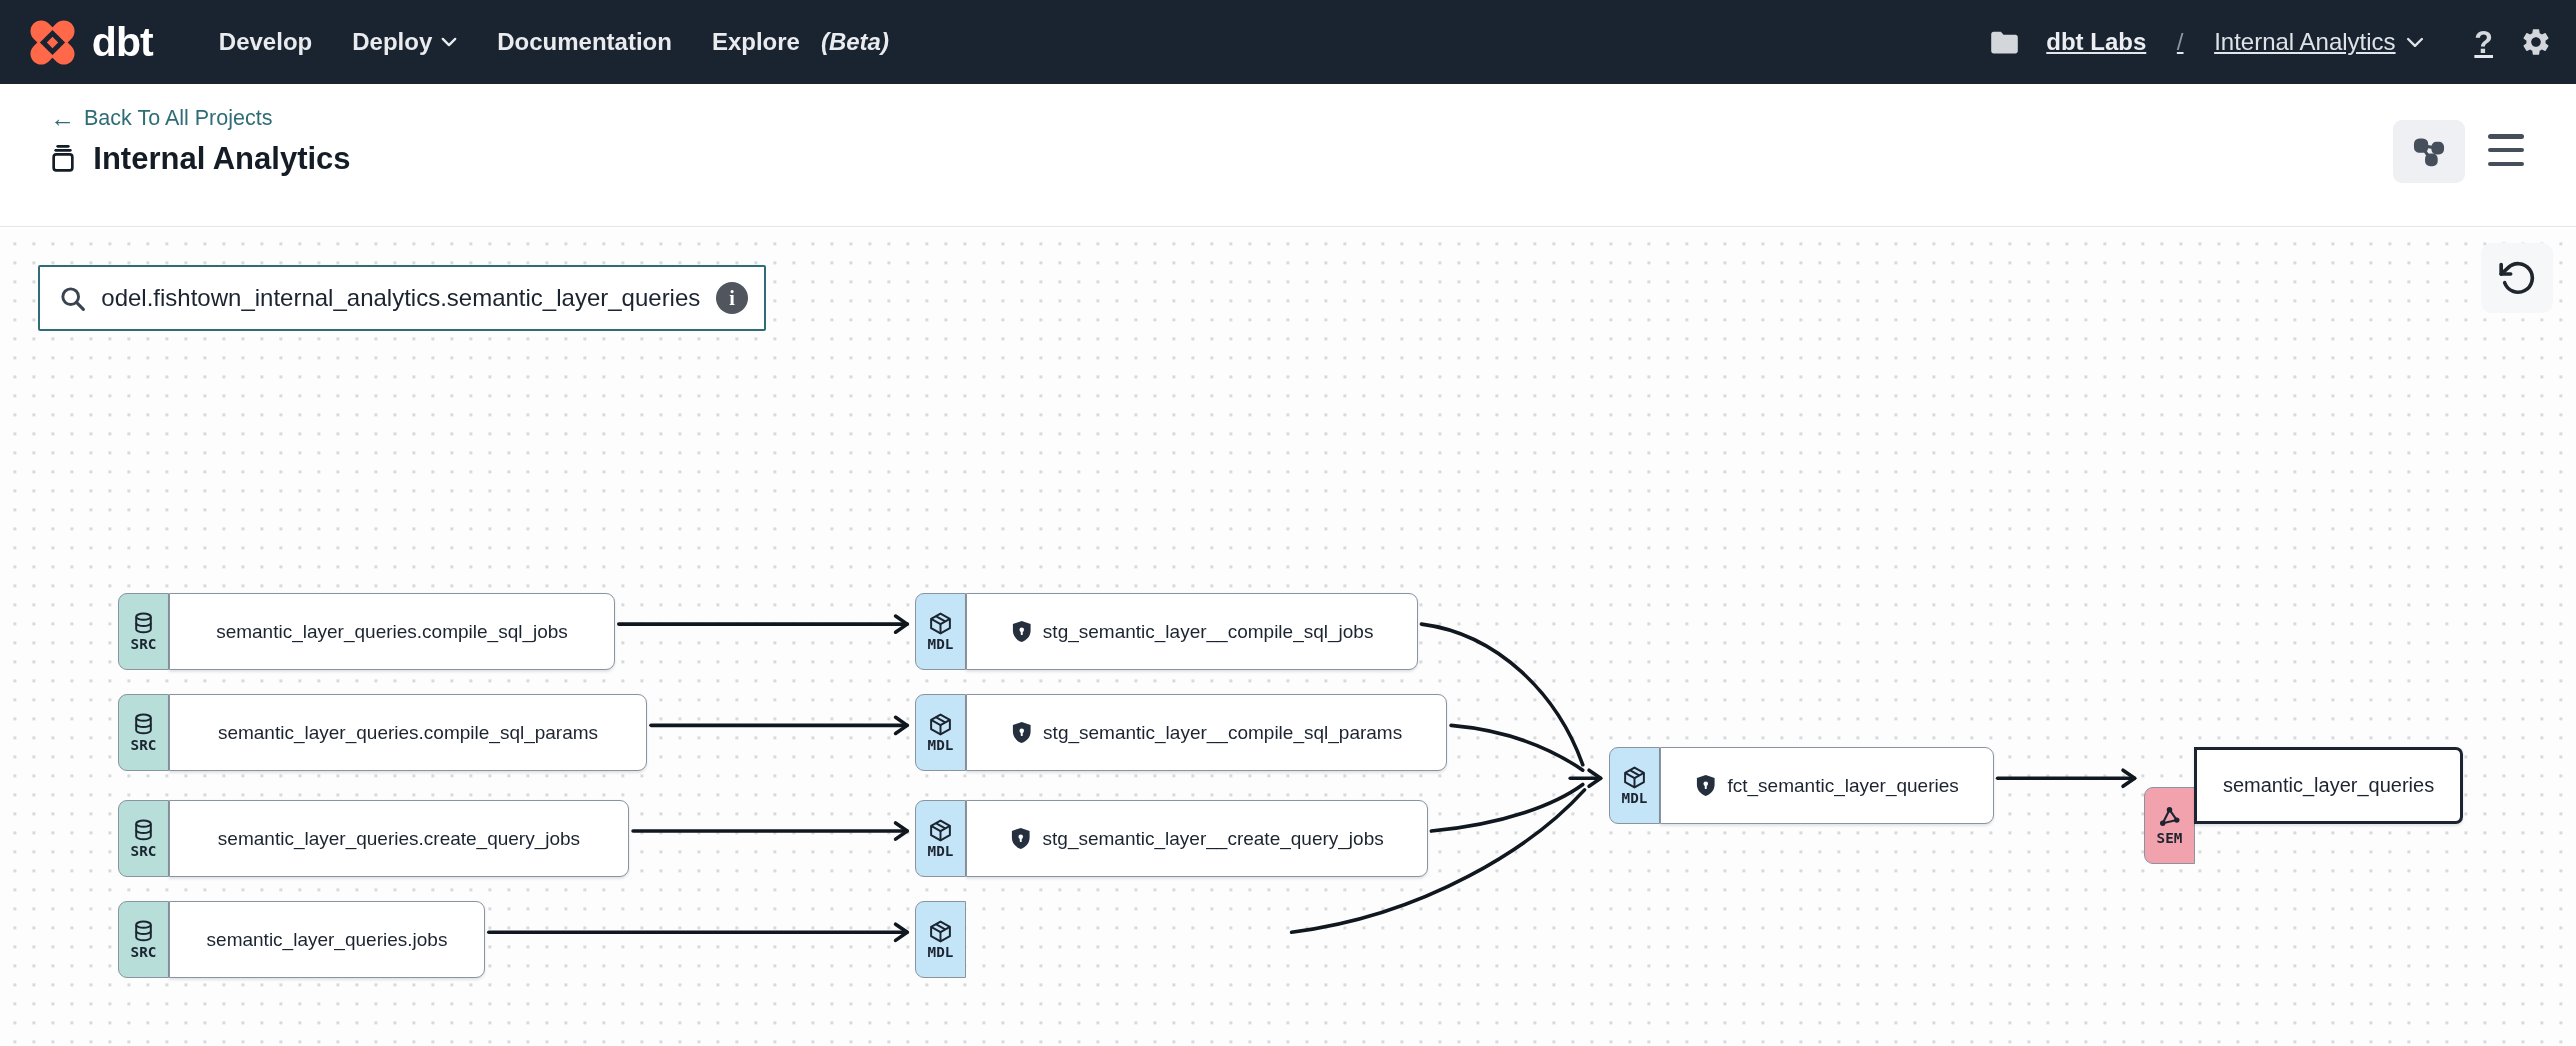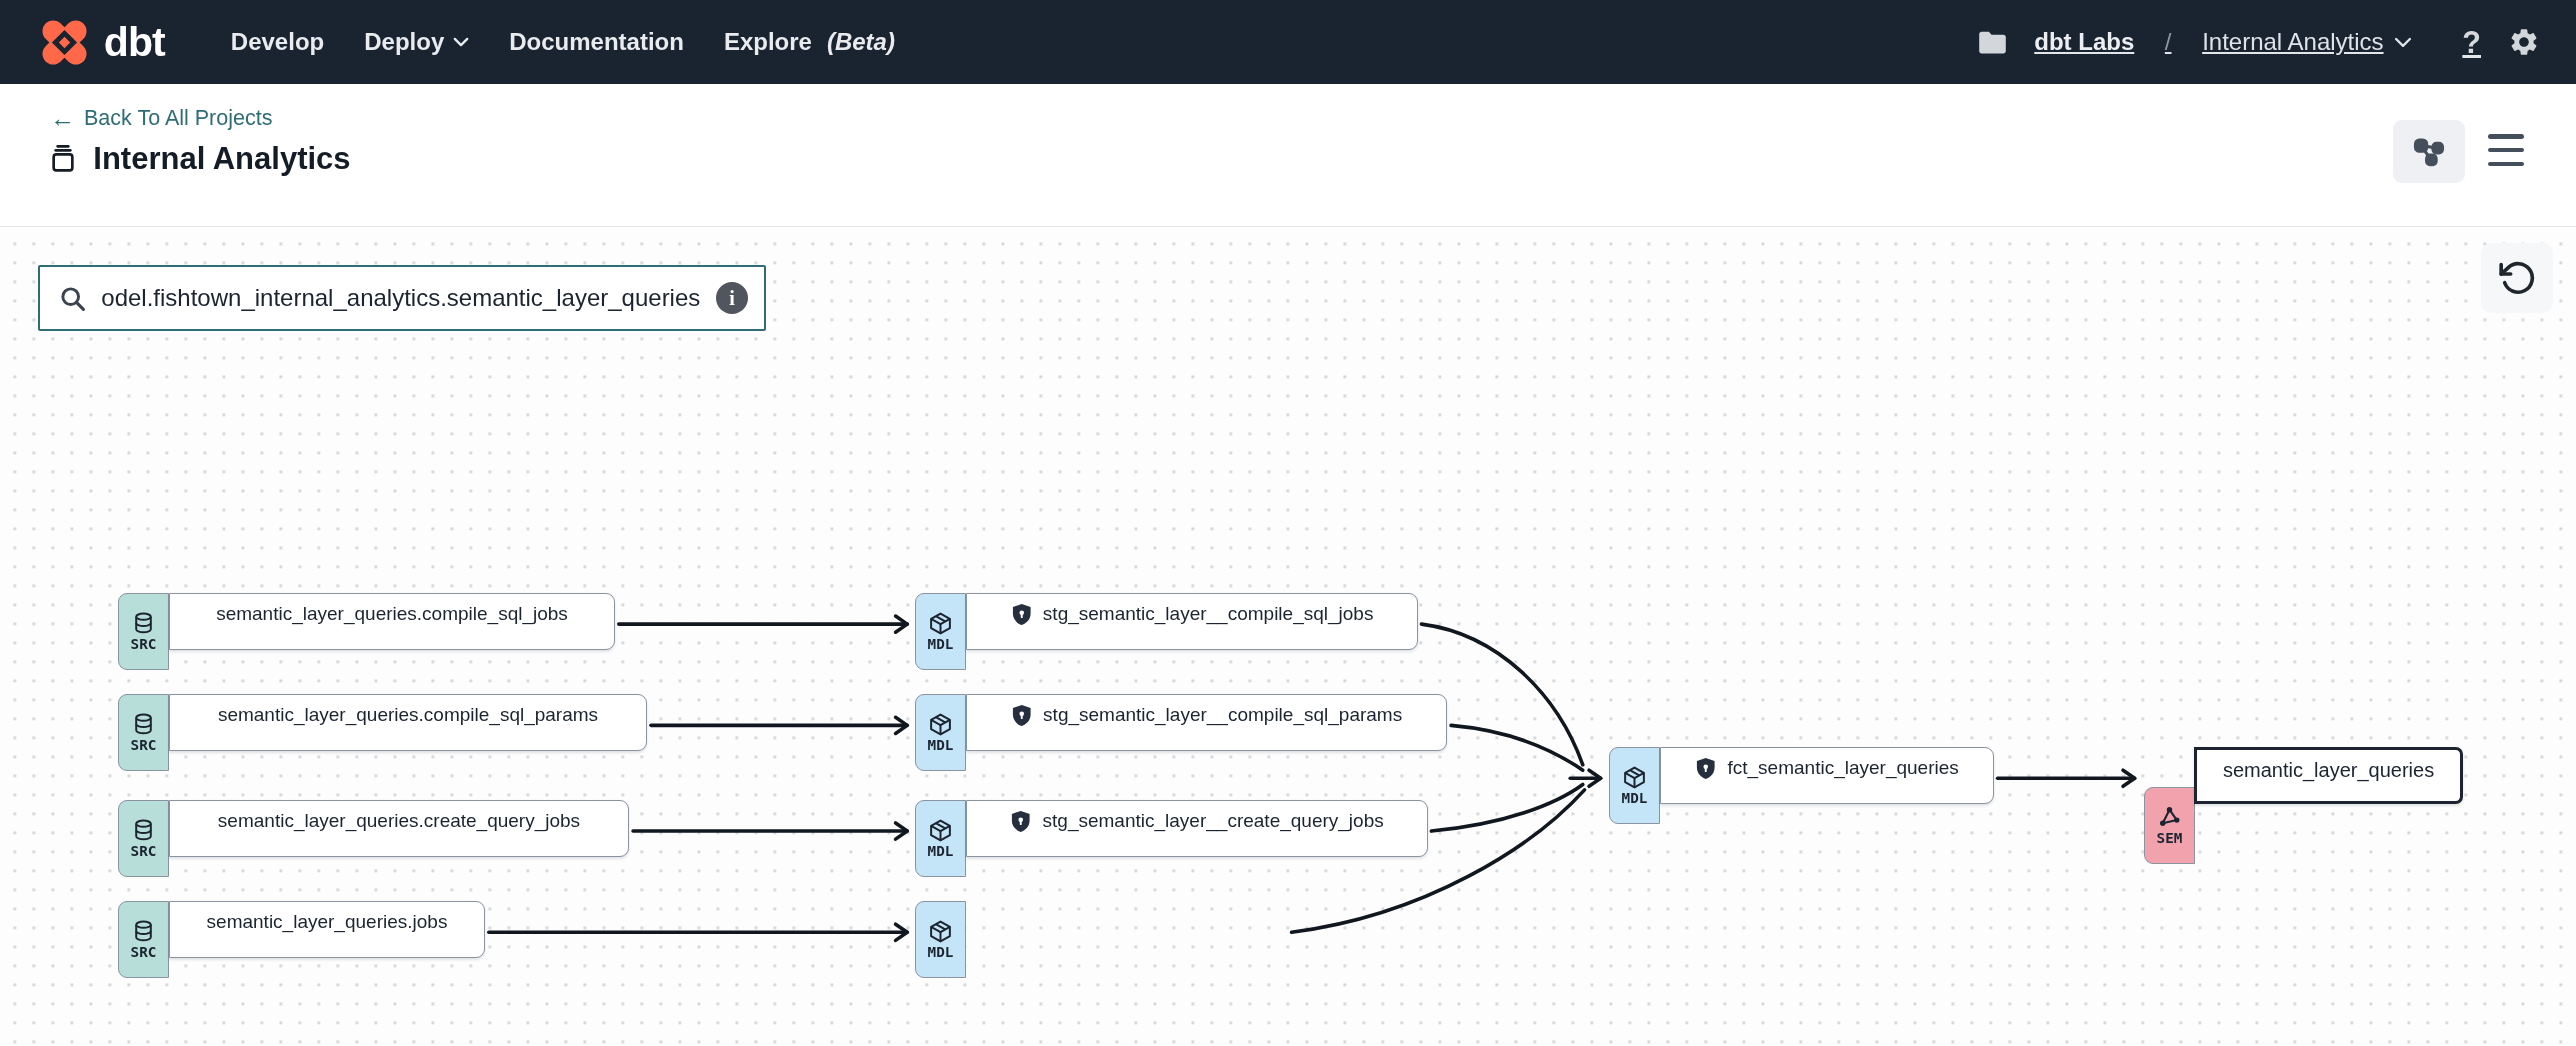--- a/index.html
+++ b/index.html
@@ -5,27 +5,27 @@
   * { margin:0; padding:0; box-sizing:border-box; }
   html,body { background:#ffffff; }
   #app {
     position:relative; width:2576px; height:1047px; overflow:hidden;
     font-family:"Liberation Sans", sans-serif; background:#ffffff;
   }
 
   
   .navbar {
     position:absolute; top:0; left:0; width:100%; height:84px;
-    background:#1a2430; display:flex; padding:0 36px;
+    background:#1a2430; display:flex; padding:0 24px;
   }
   .brand { display:flex; align-items:center; gap:10.8px; }
   .wordmark { color:#ffffff; font-size:41px; font-weight:bold; letter-spacing:-0.9px; }
   .nav-menu { display:flex; align-items:center; gap:40px; margin-left:66px; }
   .nav-item { display:flex; align-items:center; gap:9px; color:#e9ebee; font-size:24px; font-weight:600; cursor:pointer; }
-  .nav-item .beta { font-style:italic; margin-left:6px; }
+  .nav-item .beta { font-style:italic; margin-left:12px; }
   .nav-right { margin-left:auto; display:flex; align-items:center; gap:27px; color:#e3e6ea;text-decoration:underline; }
   .org-name { font-weight:bold; font-size:24px; color:#eceef1; }
   .crumb-sep { color:#8b95a1; font-size:24px; margin:0 3.6px; }
   .proj-name { font-size:24px; color:#dfe3e8; display:flex; align-items:center; gap:10.8px; }
   .help-q { font-size:30.5px; font-weight:bold; color:#d5d9de; margin-left:23px; cursor:pointer; }
   .chev { display:inline-block; }
 
   
   .header2 {
     position:absolute; top:84px; left:0; width:100%; height:143px;
@@ -73,22 +73,22 @@
 
   
   .node { position:absolute; height:63px; display:flex; cursor:pointer; }
   .node .badge {
     width:51px; height:77px; flex:0 0 auto;
     border:1.8px solid #8a93a0; border-right-width:0.9px; border-radius:9px 0 0 9px;
     display:flex; flex-direction:column; align-items:center; justify-content:center; gap:0.9px;
   }
   .node .badge .btxt { font-family:"DejaVu Sans Mono", monospace; font-size:14.3px; font-weight:600; color:#1b2430; line-height:1; }
   .node .body {
-    flex:1; height:57px; background:#ffffff; border:1.8px solid #8a93a0; border-left-width:0.9px;
-    border-radius:0 9px 9px 0; display:flex; align-items:flex-start; justify-content:center; gap:10.8px; padding:9px 16px;
+    flex:1; height:77px; background:#ffffff; border:1.8px solid #8a93a0; border-left-width:0.9px;
+    border-radius:0 9px 9px 0; display:flex; align-items:center; justify-content:center; gap:10.8px; padding:9px 16px;
     box-shadow:0 1.8px 2.7px rgba(20,30,45,.12);
   }
   .node .nlabel { font-size:19px; color:#1b2430; white-space:nowrap; }
   .node.src .badge { background:#b7ded9; }
   .node.mdl .badge { background:#c4e4f8; }
   .node.sem .badge { background:#f2a2ad;margin-top:40px; }
   .node.sem .body { border:3.6px solid #1b2430; border-radius:0 7.2px 7.2px 0; margin-left:-0.9px; }
   .node.sem .nlabel { font-size:20px; }
 </style>
 </head>

